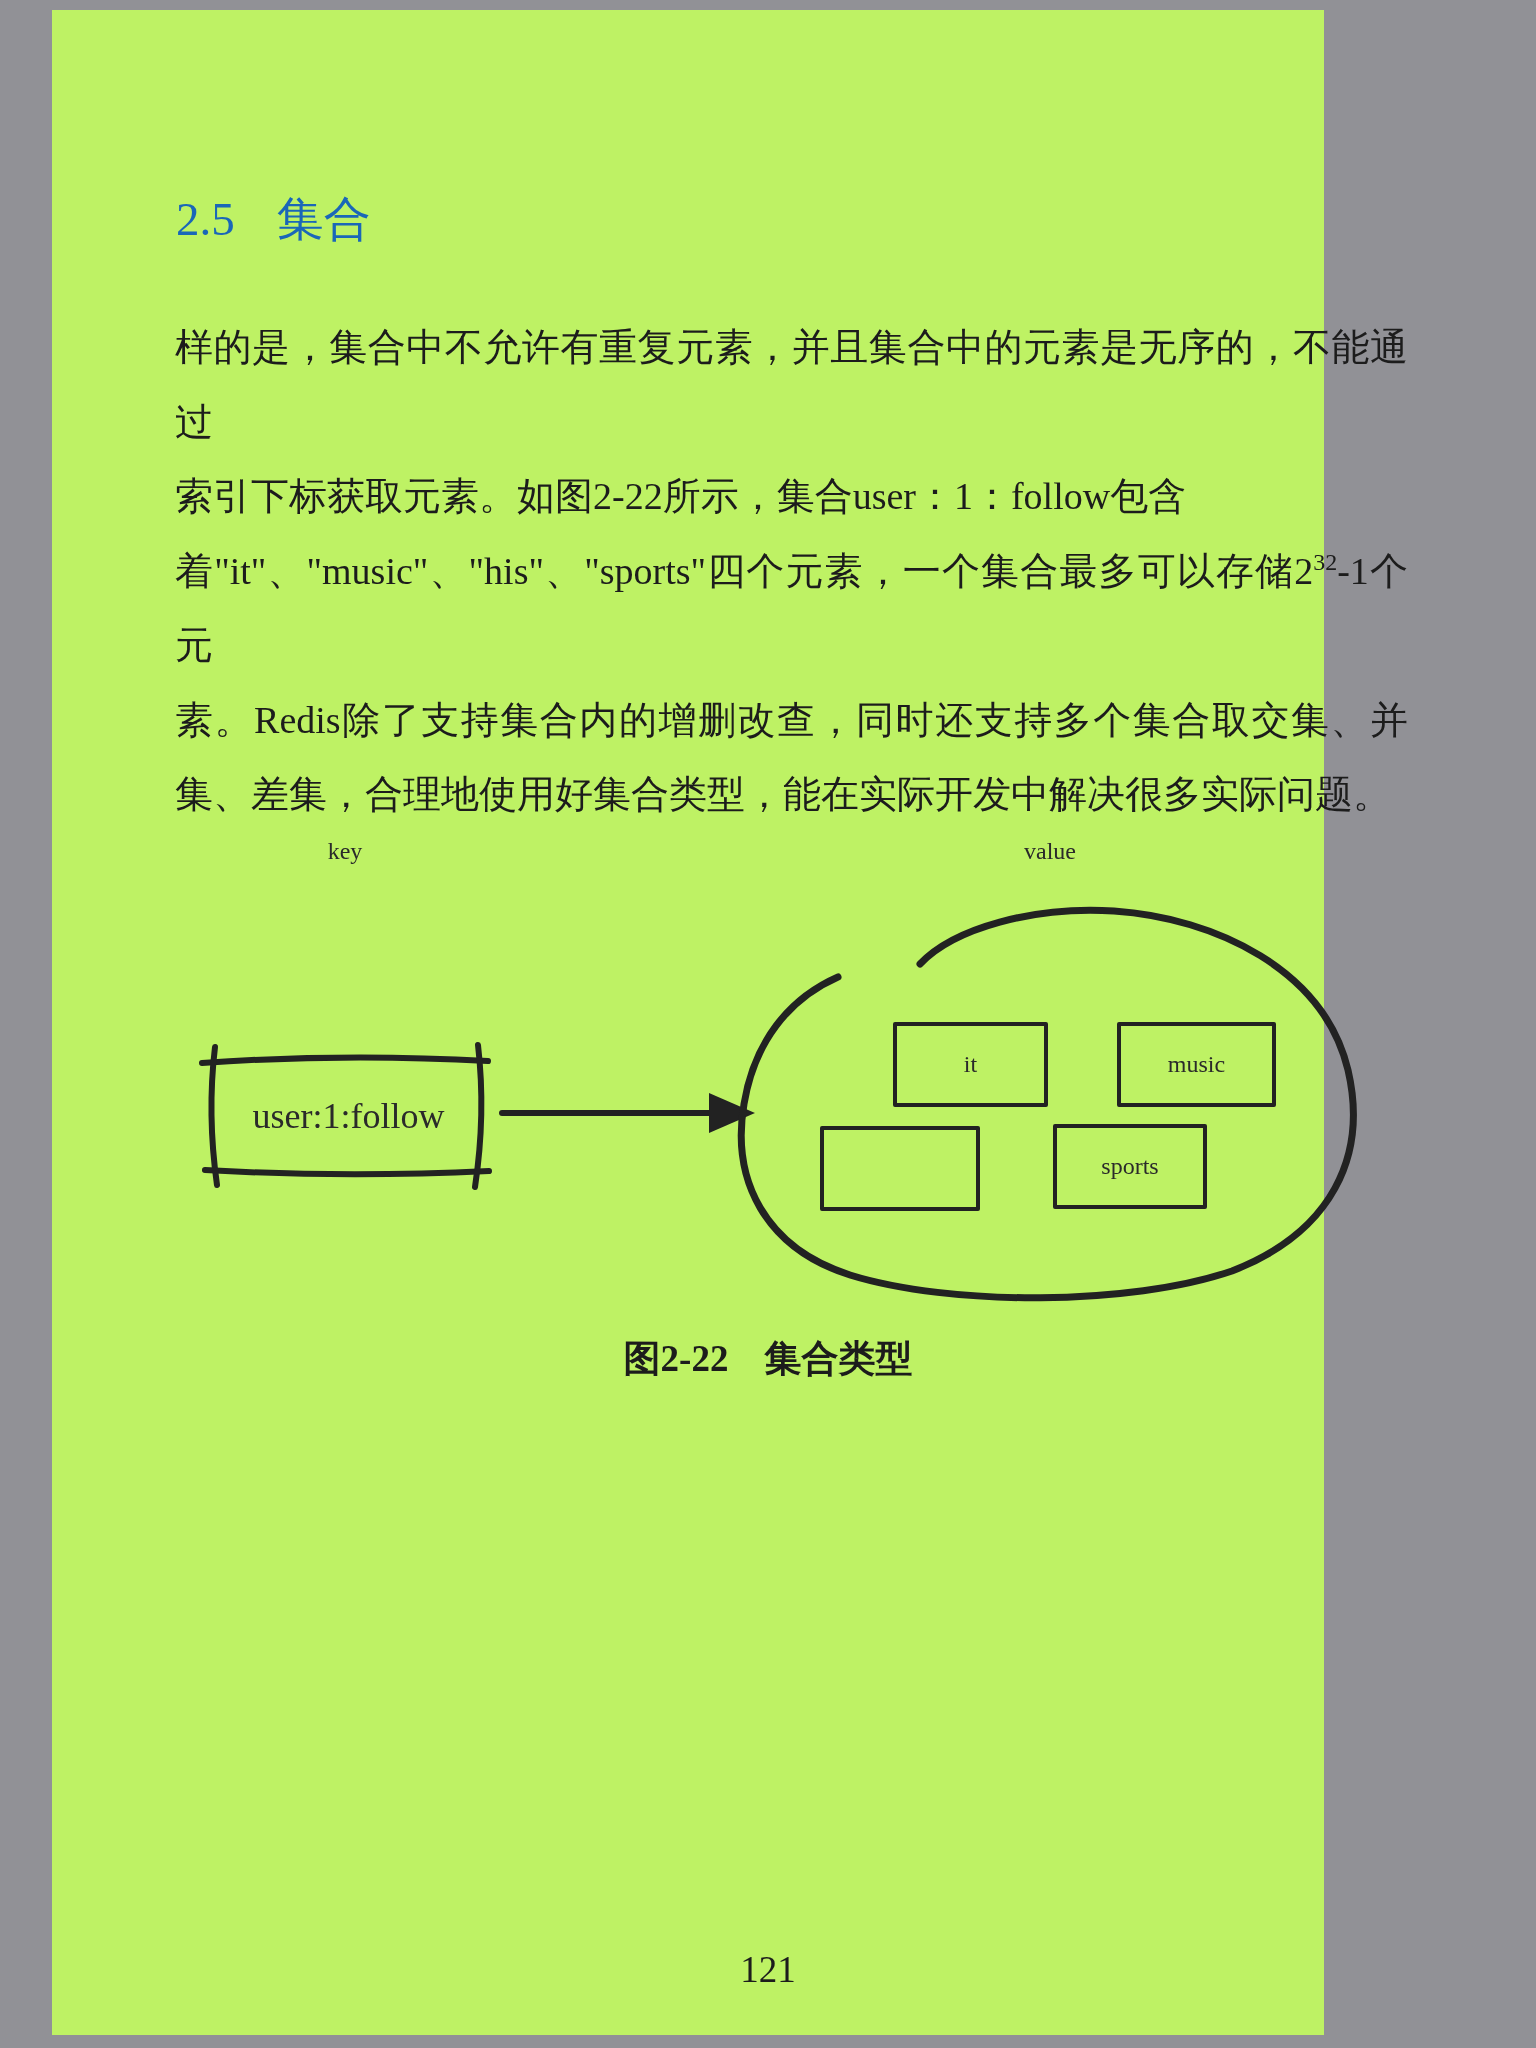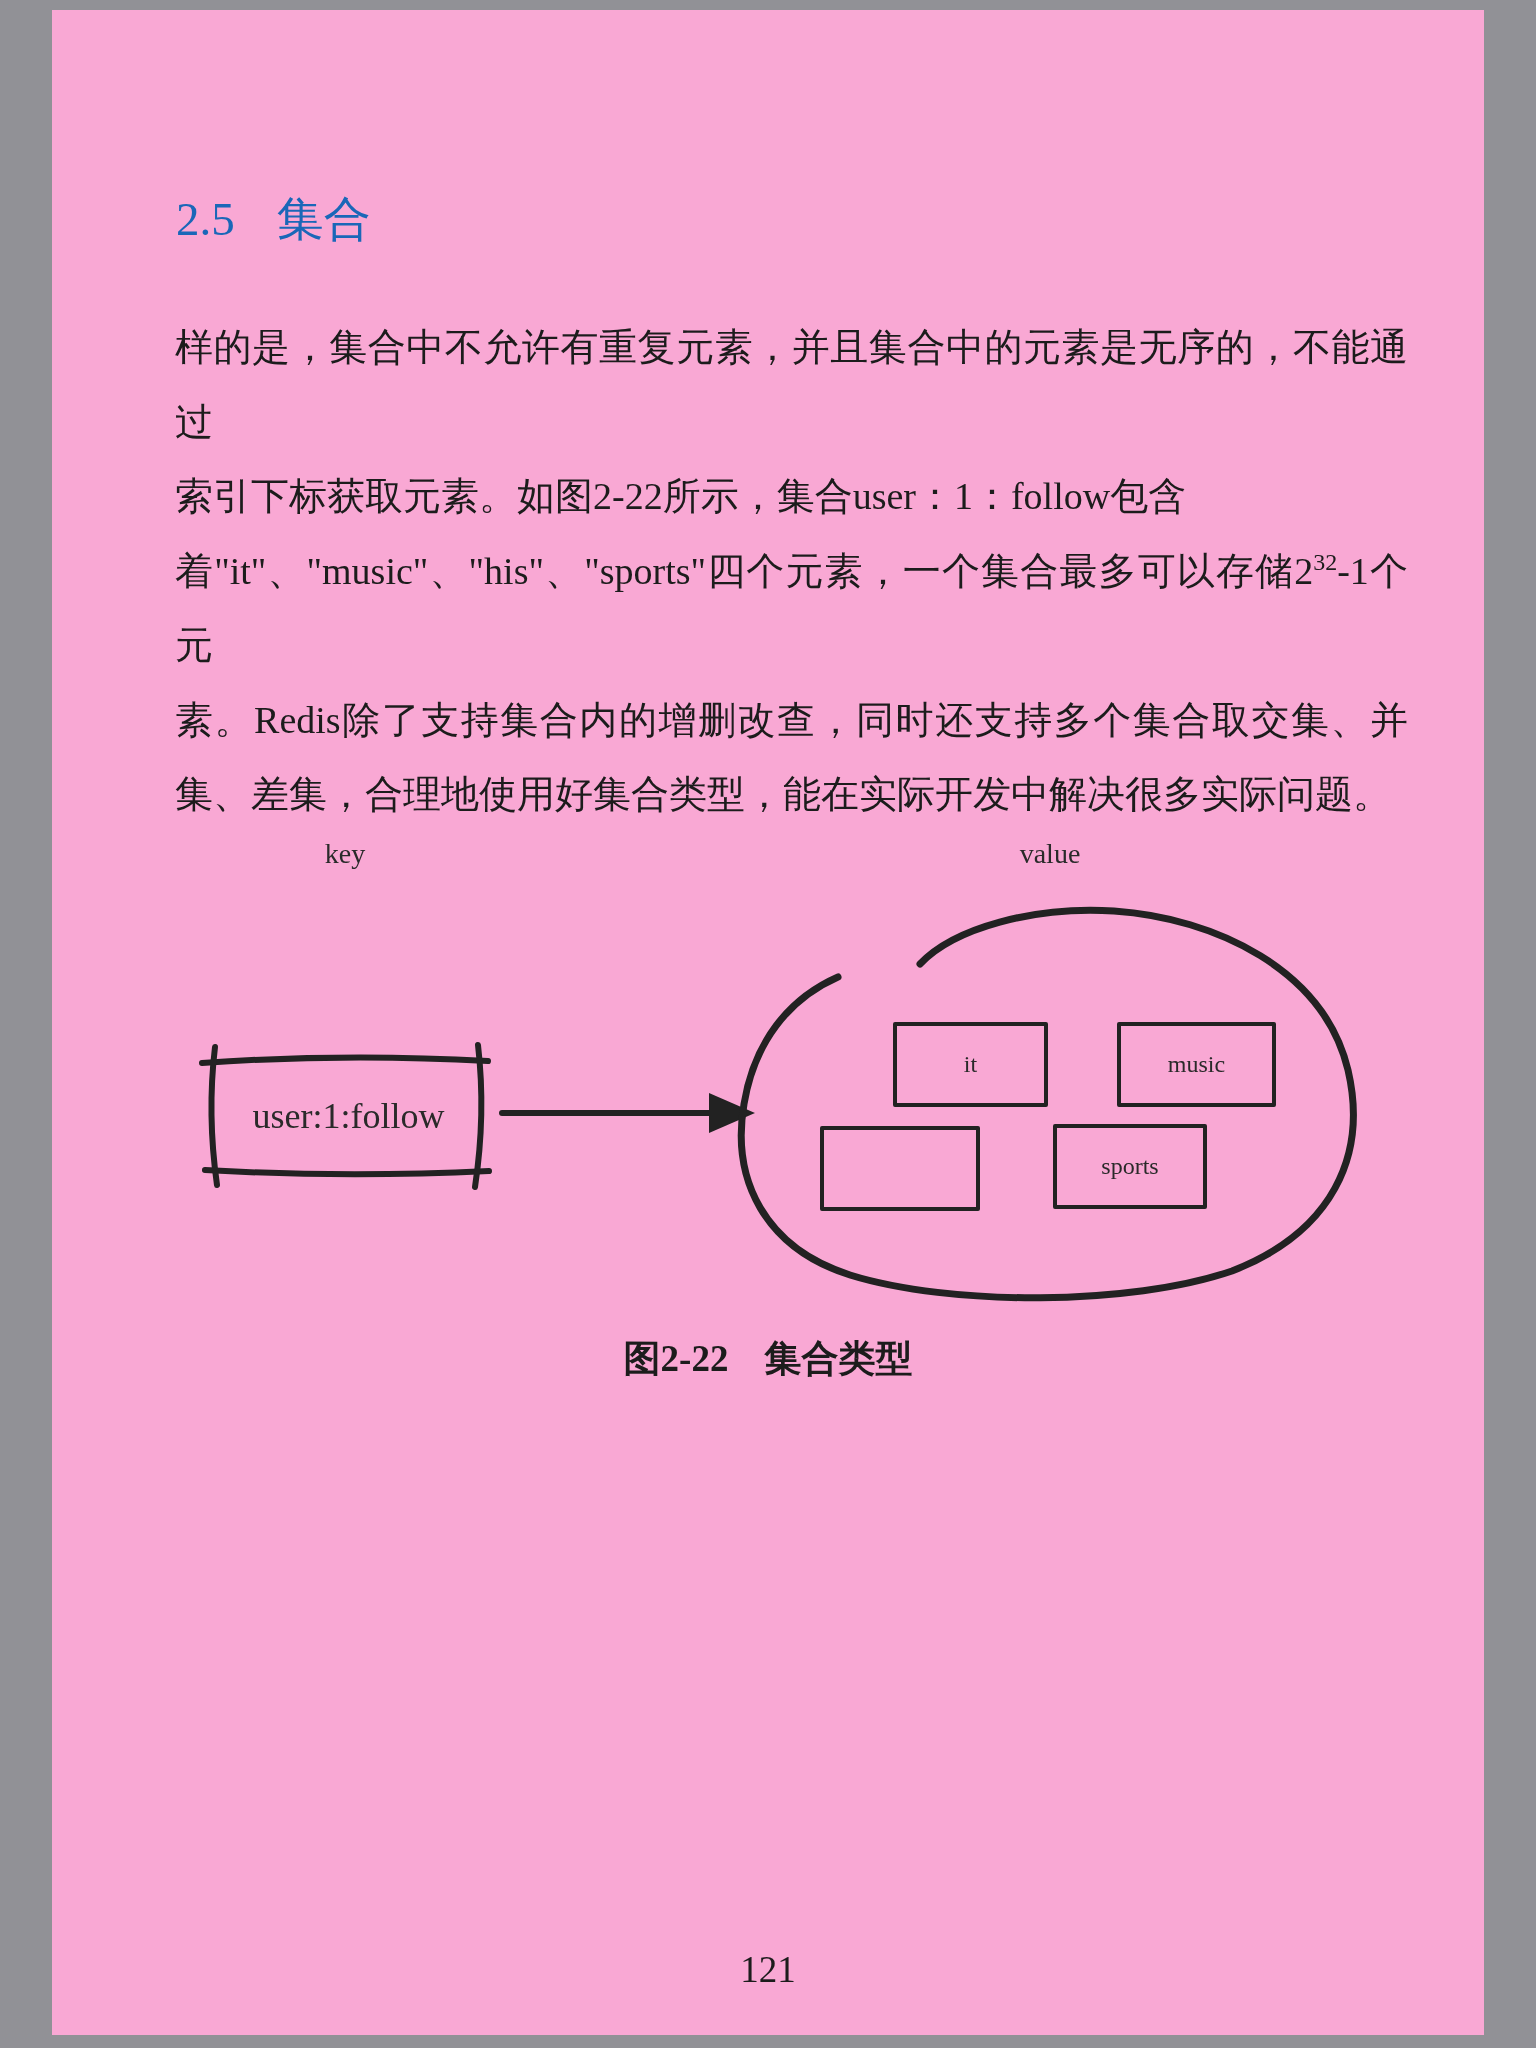--- a/index.html
+++ b/index.html
@@ -5,41 +5,41 @@
   html,body{margin:0;padding:0;}
   body{
     width:1536px;height:2048px;
     background:#919196;
     position:relative;
     font-family:"Liberation Serif","DejaVu Serif",serif;
     color:#1c1c1c;
     overflow:hidden;
   }
   .page{
-    position:absolute;left:52px;top:10px;width:1432px;height:2025px;
-    background:#f9a8d4;
+    position:absolute;left:52px;top:10px;width:1272px;height:2025px;
+    background:#bef264;
   }
   .abs{position:absolute;}
   .heading{
     left:124px;top:178px;
     color:#1a67b8;
     font-size:47px;
     white-space:nowrap;
   }
   .heading .num{margin-right:42px;}
   .para{
     left:123px;top:300px;width:1233px;
     font-size:38px;line-height:74.5px;
   }
   .para .line{white-space:nowrap;}
   .para .line.j{white-space:normal;text-align:justify;text-align-last:justify;}
   .para .indent{text-indent:70px;}
   sup{font-size:24px;line-height:0;}
   .fig-label{
-    font-size:28px;color:#2a2a2a;text-align:center;
+    font-size:24px;color:#2a2a2a;text-align:center;
   }
   .boxtext{
     font-size:24px;color:#2a2a2a;text-align:center;
     display:flex;align-items:center;justify-content:center;
   }
   .caption{
     left:0;top:1324px;width:1432px;text-align:center;
     font-size:37px;
     font-weight:bold;
   }

